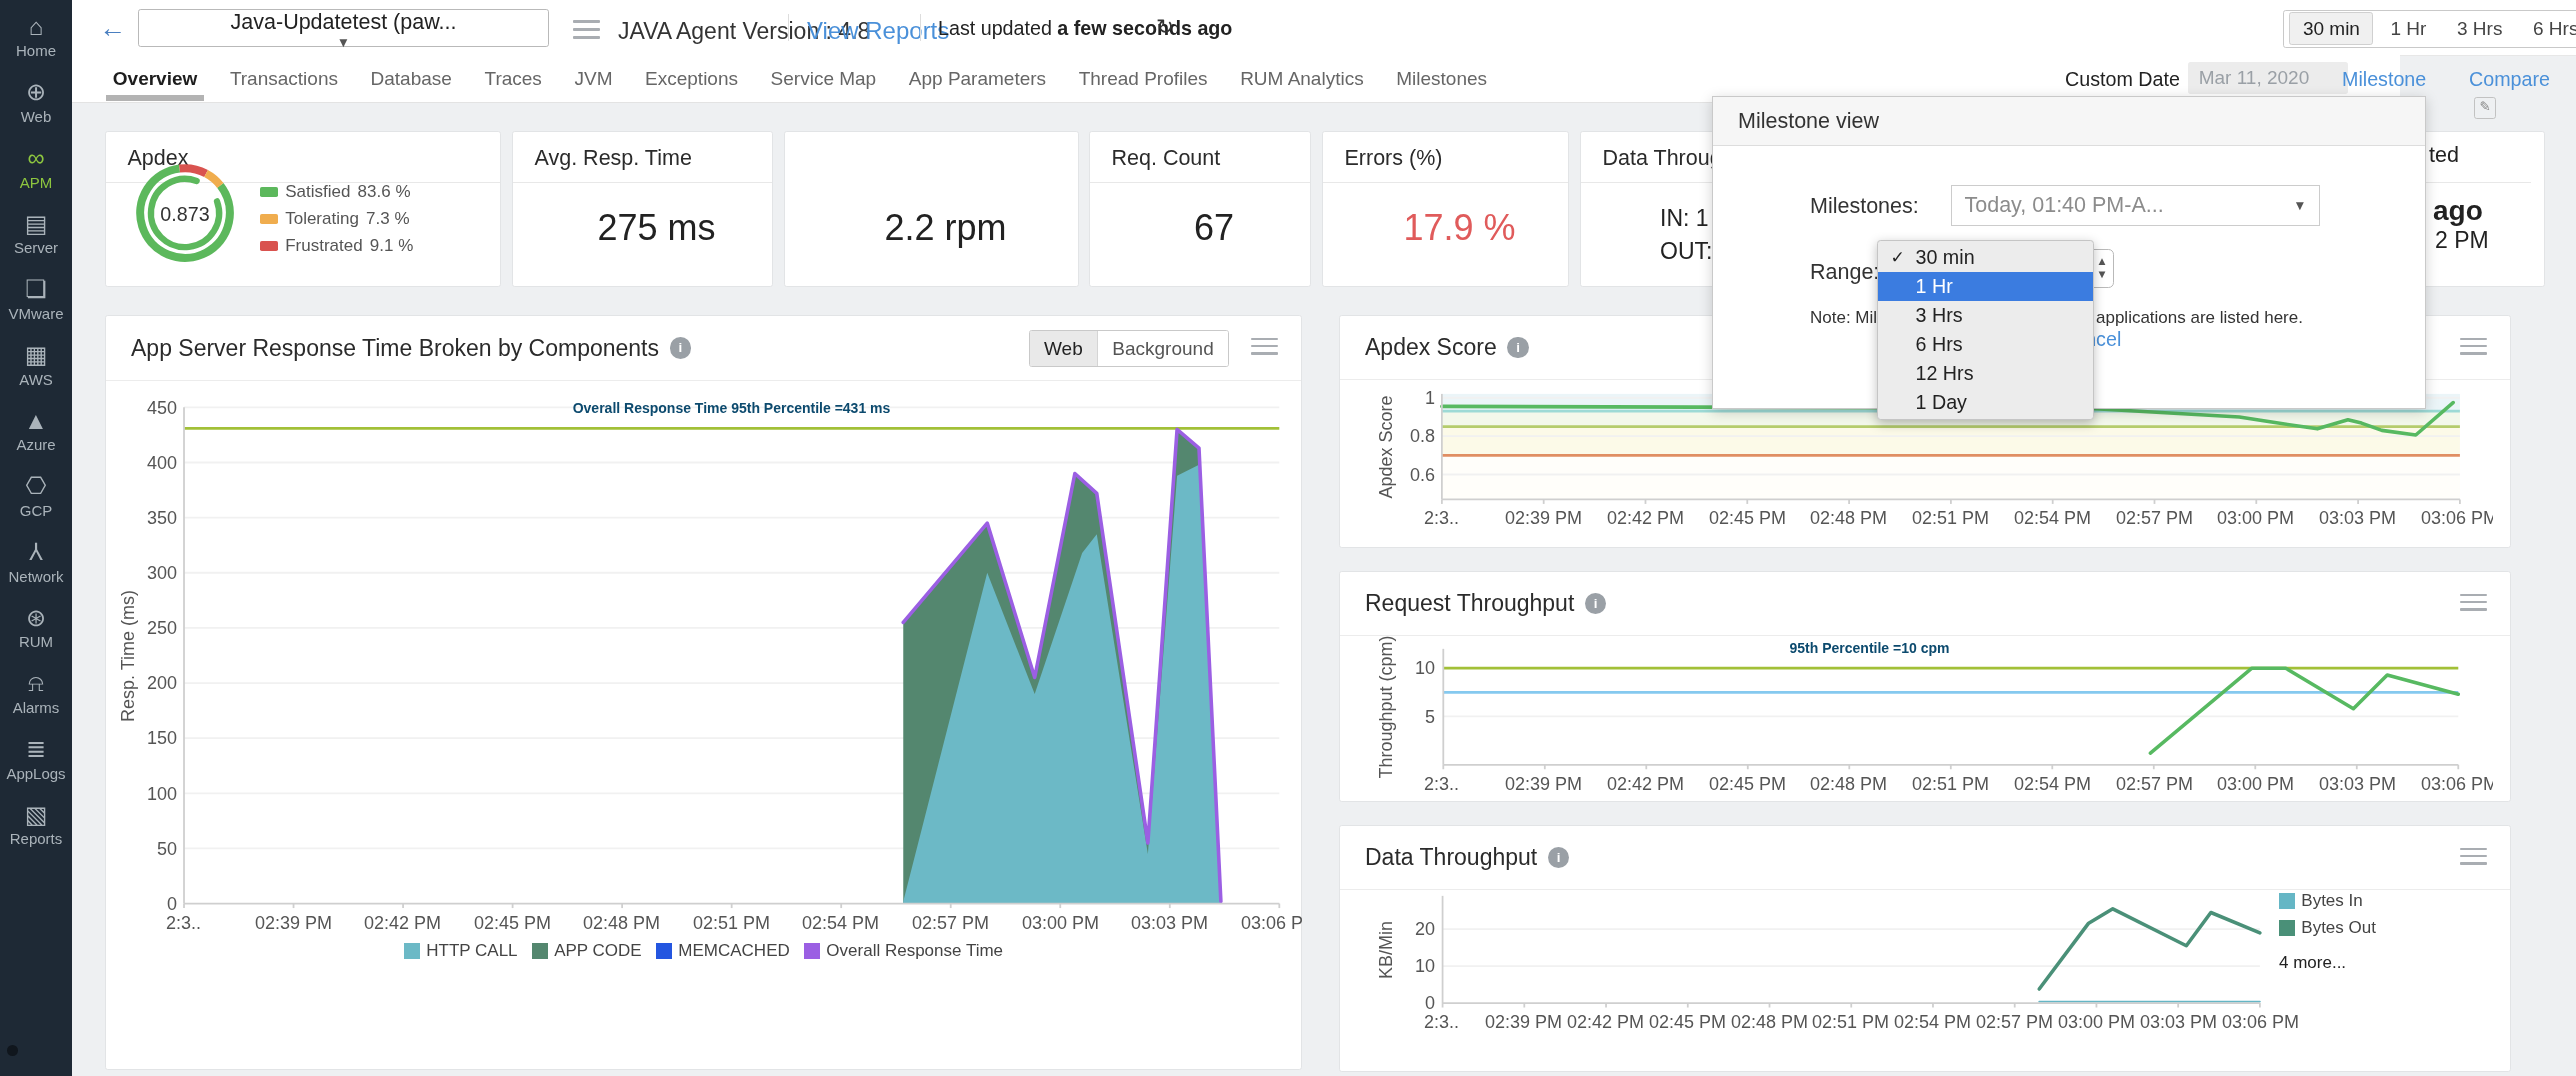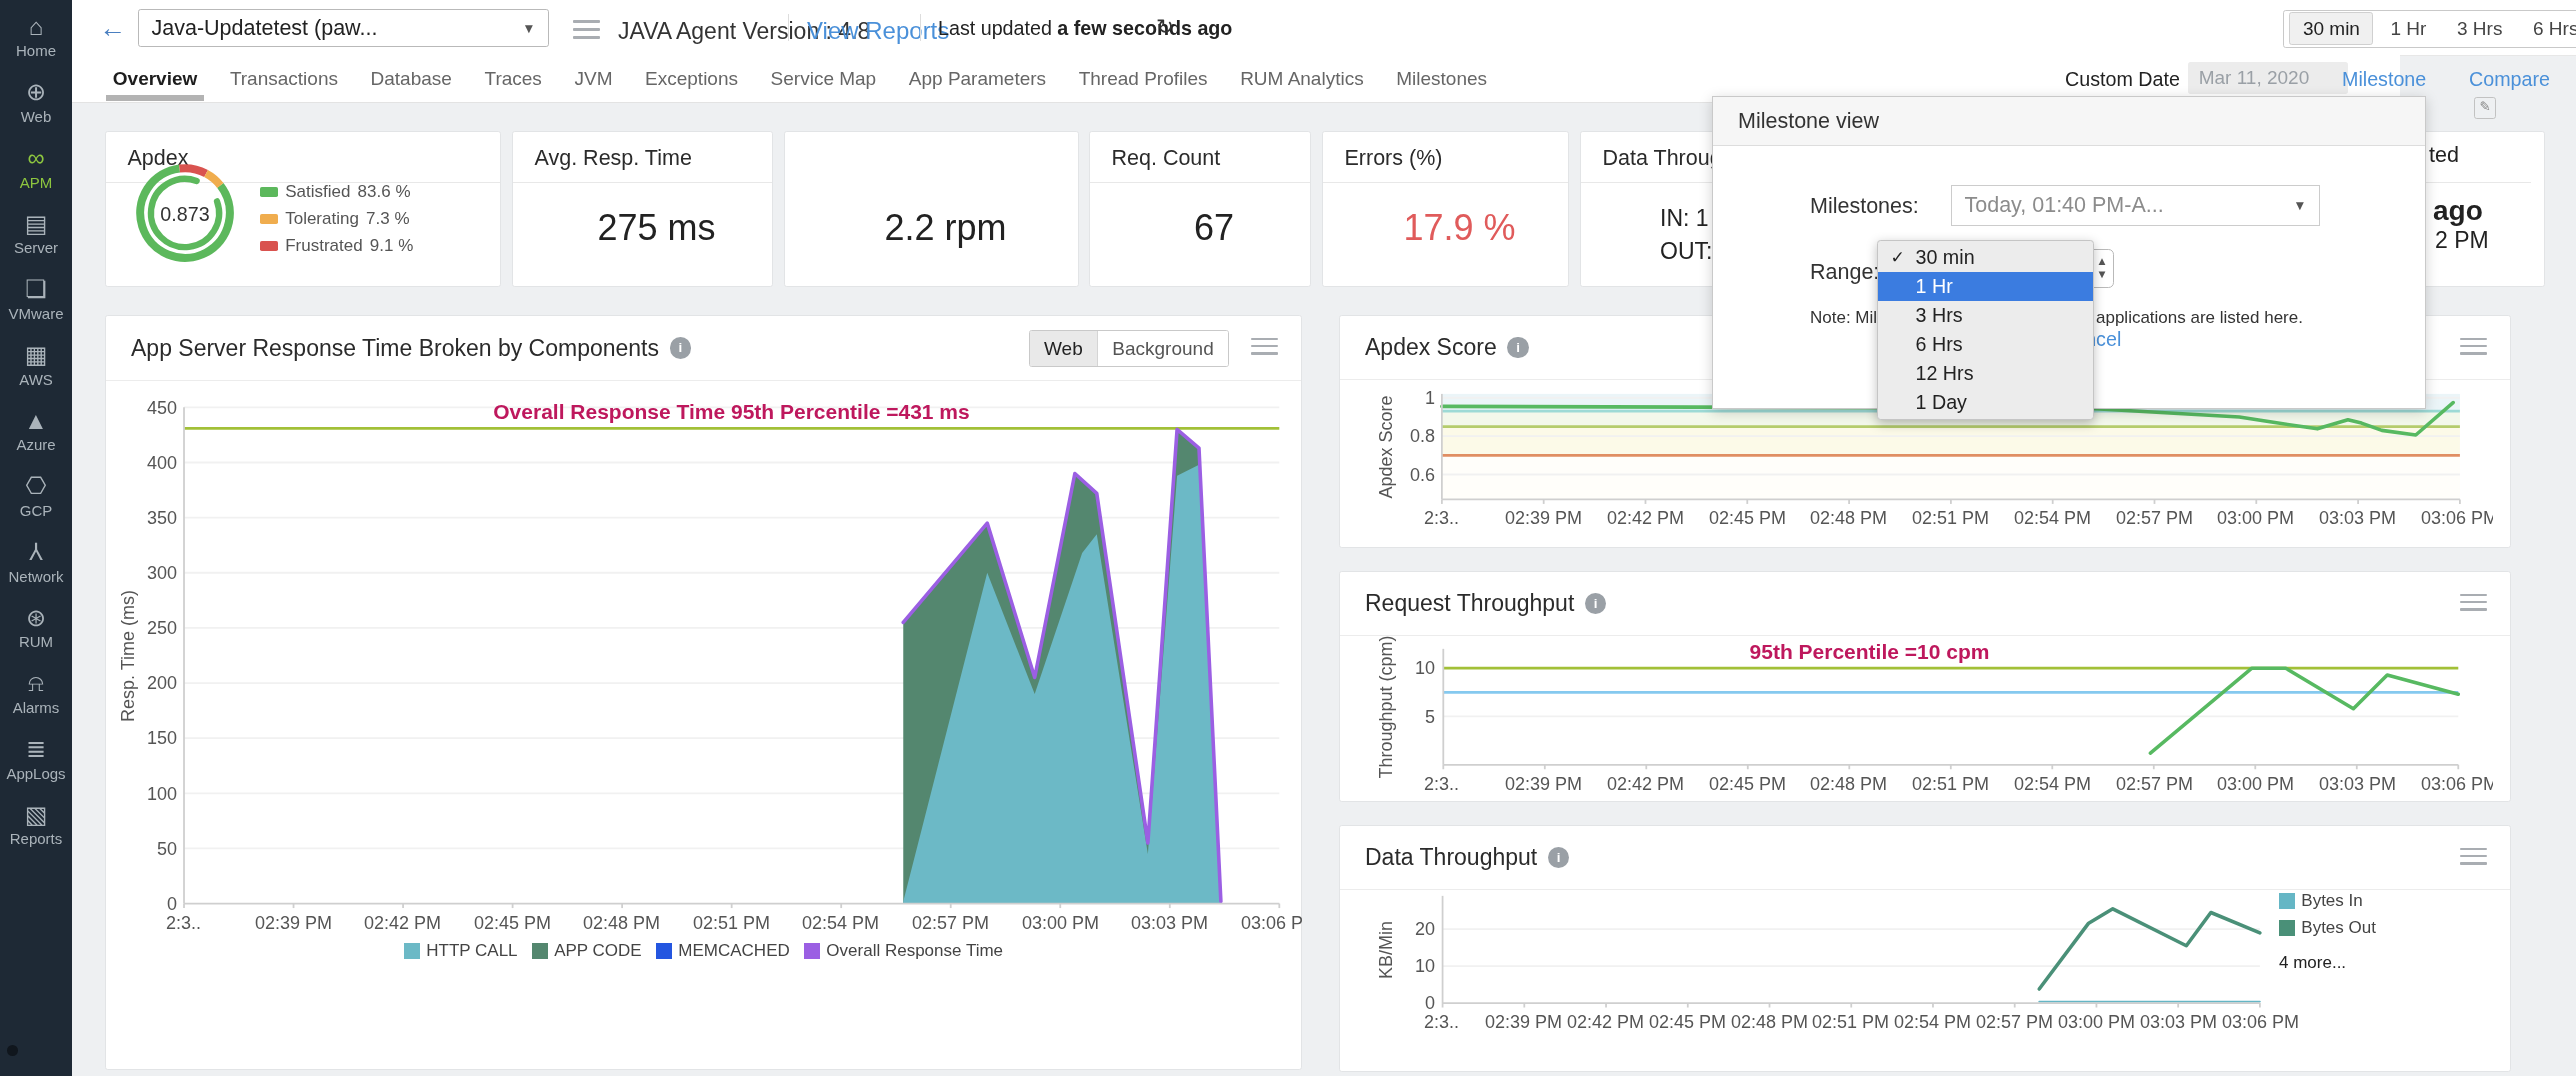--- a/index.html
+++ b/index.html
@@ -8,21 +8,21 @@
   
   #sidebar{left:0;top:0;width:72px;height:1077px;background:#1e2935;display:flex;flex-direction:column;align-items:center;padding-top:12.5px;box-sizing:border-box;gap:19px;}
   .side-item{display:flex;flex-direction:column;align-items:center;gap:2.7px;cursor:pointer;width:72px;}
   .side-item .icon{font-size:24px;color:#aab3ba;line-height:27px;}
   .side-item .lbl{font-size:15px;color:#aab3ba;}
   .side-item.active .icon,.side-item.active .lbl{color:#8dc63f;}
   #side-dot{left:7.2px;top:1045px;width:10.7px;height:10.7px;border-radius:50%;background:#10161d;}
   
   #topbar{left:72px;top:0;width:2504px;height:55px;background:#fff;border-bottom:0.9px solid #e7e7e7;}
   #back-arrow{left:27px;top:12.5px;font-size:27px;color:#4a7fc0;cursor:pointer;}
-  #app-select{left:66px;top:9px;width:411px;height:38px;border:0.9px solid #b9b9b9;border-radius:2.7px;background:#fff;display:flex;align-items:center;justify-content:space-between;padding:0 12.5px;box-sizing:border-box;font-size:21.5px;color:#222;cursor:pointer;}
+  #app-select{left:66px;top:9px;width:411px;height:38px;border:0.9px solid #b9b9b9;border-radius:2.7px;background:#fff;display:flex;align-items:center;justify-content:space-between;padding:0 12.5px;box-sizing:border-box;font-size:21.5px;color:#222;cursor:pointer;flex-direction:column;}
   #app-select .caret{font-size:13.4px;color:#555;}
   .hamburger{width:27px;display:flex;flex-direction:column;gap:4.5px;cursor:pointer;}
   .hamburger i{display:block;height:3.6px;background:#a9adb2;border-radius:0.9px;}
   #top-hamburger{left:501px;top:19.7px;}
   #agent-version{left:546px;top:18px;font-size:23px;color:#333;}
   .vsep{top:14.3px;width:0.9px;height:27px;background:#ddd;}
   #view-reports{left:735px;top:17px;font-size:24px;color:#4a90d9;cursor:pointer;}
   #last-updated{left:866px;top:17px;font-size:19.7px;color:#222;}
   #last-updated b{font-weight:bold;}
   #refresh-icon{left:1084px;top:14.3px;font-size:21.5px;color:#333;cursor:pointer;}
@@ -63,21 +63,21 @@
   .panel-burger i{height:2.7px;}
   #wb-toggle{position:absolute;right:72px;top:14.3px;display:flex;border:0.9px solid #c9c9c9;border-radius:2.7px;overflow:hidden;}
   .wb-seg{font-size:19px;padding:6.3px 14.3px;color:#555;cursor:pointer;background:#fff;}
   .wb-seg.active{background:#e9e9e9;color:#222;border-right:0.9px solid #d5d5d5;}
   
   .chart{position:absolute;}
   .xtick{position:absolute;width:107px;text-align:center;font-size:18px;color:#555;white-space:nowrap;}
   .ytick{position:absolute;width:63px;text-align:right;font-size:18px;color:#555;}
   .ylab{position:absolute;width:0;height:0;}
   .ylab span{display:inline-block;transform:translate(-50%,-50%) rotate(-90deg);font-size:18px;color:#555;white-space:nowrap;}
-  .refl{position:absolute;width:537px;text-align:center;font-size:21px;font-weight:bold;color:#be185d;white-space:nowrap;}
+  .refl{position:absolute;width:537px;text-align:center;font-size:14px;font-weight:bold;color:#0c4a6e;white-space:nowrap;}
   .legend-row{position:absolute;display:flex;justify-content:center;gap:14.3px;align-items:center;}
   .lg-item{display:flex;align-items:center;gap:6.3px;font-size:17px;color:#444;white-space:nowrap;}
   .lg-sw{width:16px;height:16px;display:inline-block;}
   #data-legend{position:absolute;left:2279px;top:891px;display:flex;flex-direction:column;gap:8px;z-index:5;}
   #data-legend .lg-more{font-size:17px;color:#222;}
   
   #popup{left:1712px;top:96px;width:712px;height:311px;background:#fff;border:0.9px solid #c9c9c9;box-shadow:0 2.7px 12.5px rgba(0,0,0,.18);z-index:30;}
   #popup-head{height:48px;background:#f6f6f6;border-bottom:0.9px solid #ddd;display:flex;align-items:center;padding:0 25px;font-size:21.5px;color:#333;}
   .pp-label{position:absolute;font-size:21.5px;color:#333;}
   #pp-milestone-select{position:absolute;left:238px;top:88px;width:369px;height:41px;border:0.9px solid #ccc;background:#fff;display:flex;align-items:center;justify-content:space-between;padding:0 12.5px;box-sizing:border-box;font-size:21.5px;color:#8c8c8c;cursor:pointer;}

